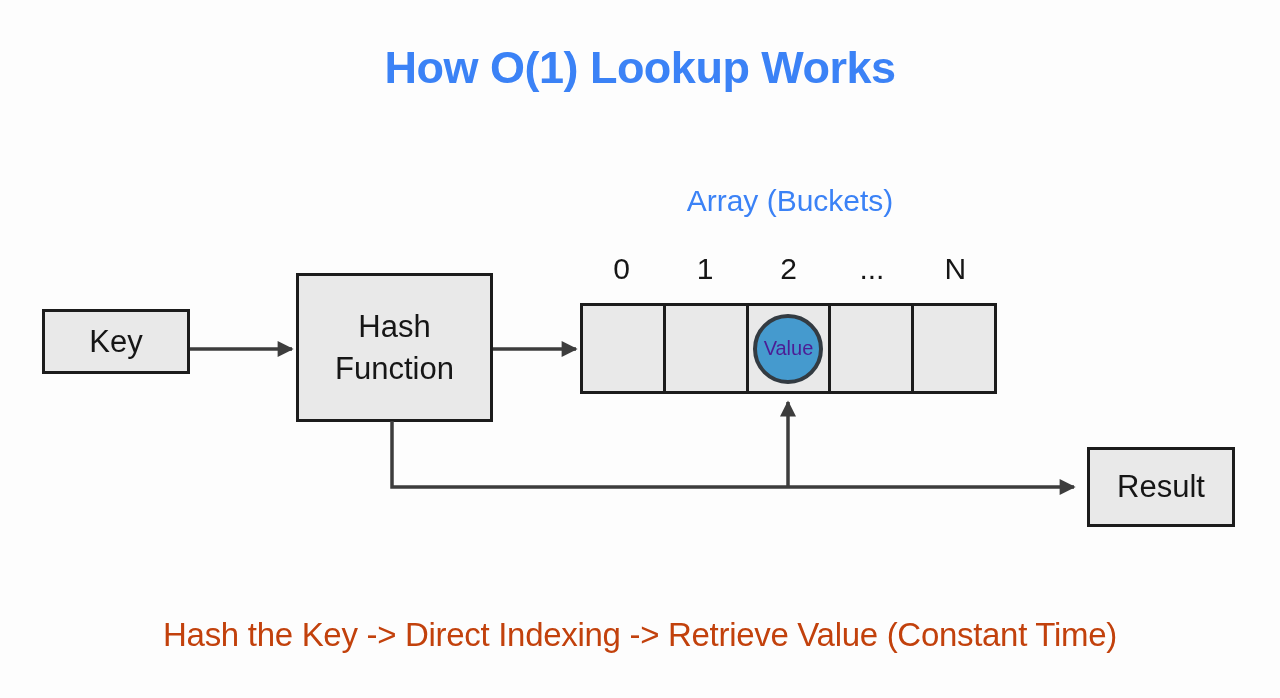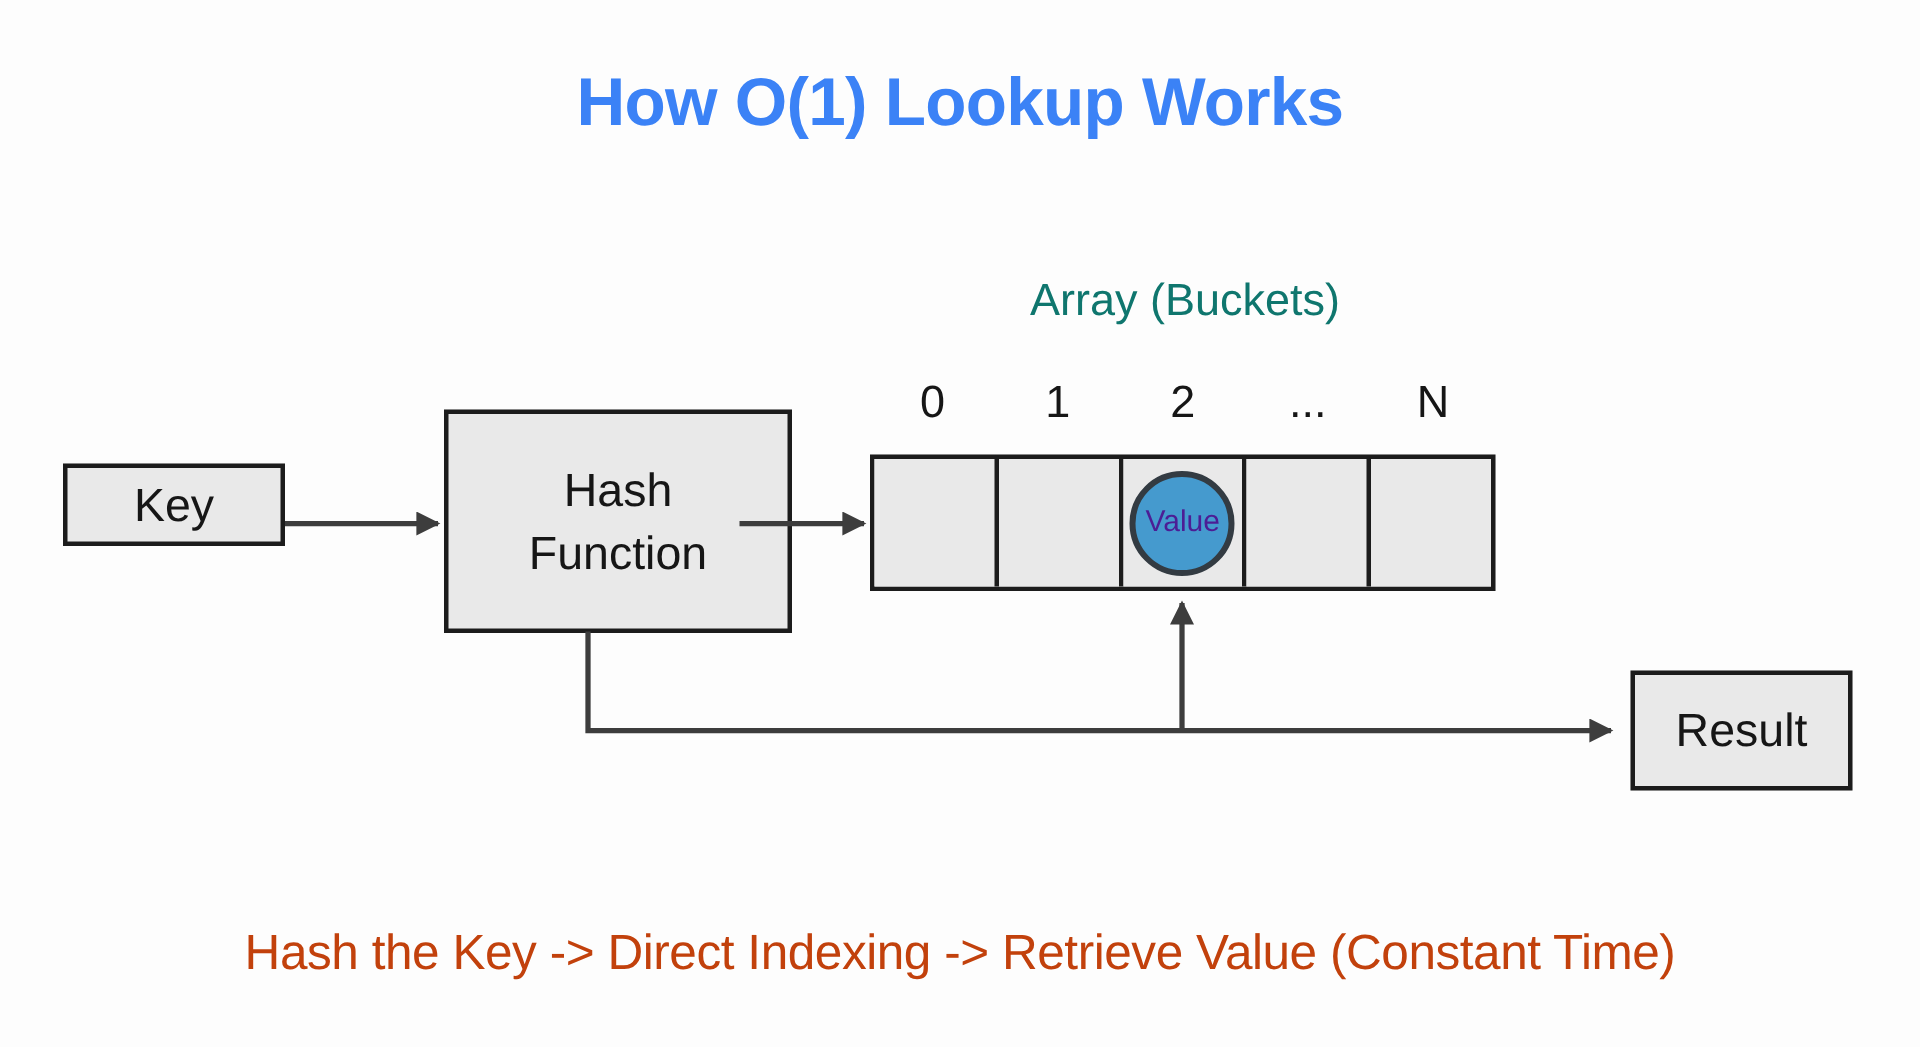--- a/index.html
+++ b/index.html
@@ -13,21 +13,21 @@
   }
   .title{
     position:absolute;left:0;right:0;top:42px;
     text-align:center;
     font-size:45px;font-weight:bold;
     letter-spacing:-0.5px;
     color:#3b82f6;
   }
   .array-label{
     position:absolute;left:580px;top:184px;width:420px;
-    text-align:center;font-size:30px;color:#0f766e;
+    text-align:center;font-size:30px;color:#3b82f6;
   }
   .indices-row{
     position:absolute;left:580px;top:252px;width:417px;
     display:flex;
   }
   .index-cell{
     flex:1;text-align:center;font-size:30px;color:#161616;
   }
   .bucket-array{
     position:absolute;left:580px;top:303px;width:417px;height:91px;
@@ -53,22 +53,22 @@
   .node{
     position:absolute;
     background:var(--box-fill,#e9e9e9);
     border:3.5px solid var(--box-border,#1c1c1c);
     box-sizing:border-box;
     display:flex;align-items:center;justify-content:center;
     text-align:center;
     font-size:31px;color:#161616;
     line-height:1.35;
   }
-  .key-box{left:42px;top:309px;width:148px;height:55px;}
-  .hash-box{left:296px;top:273px;width:232px;height:149px;padding:0 18px;}
+  .key-box{left:42px;top:309px;width:148px;height:65px;}
+  .hash-box{left:296px;top:273px;width:197px;height:149px;padding:0 18px;}
   .result-box{left:1087px;top:447px;width:148px;height:80px;}
   .caption{
     position:absolute;left:0;right:0;top:616px;
     text-align:center;font-size:33px;color:#c2410c;
     letter-spacing:-0.3px;
   }
   .connectors{
     position:absolute;left:0;top:0;width:1280px;height:698px;
     pointer-events:none;
   }

